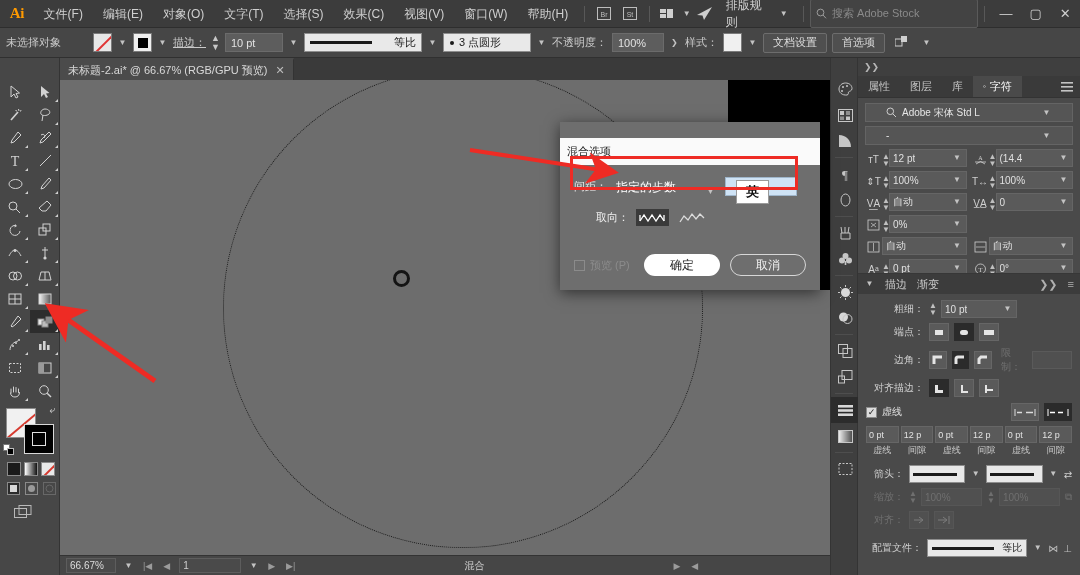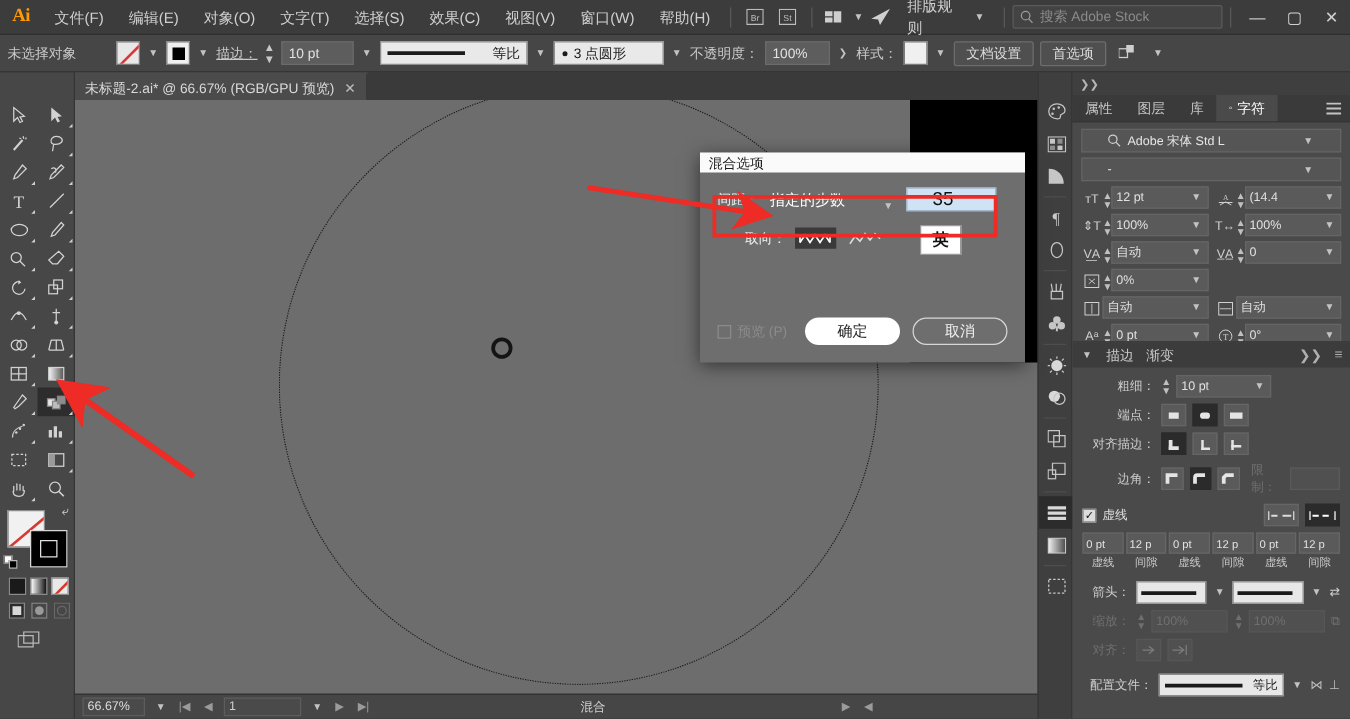--- a/index.html
+++ b/index.html
@@ -42,21 +42,21 @@
     width: 26px; height: 28px; display: flex; align-items: center; justify-content: center;
     color: #bdbdbd;
   }
   .mb-sep { width: 1px; height: 16px; background: #585858; margin: 0 6px; }
   .doc-arrange {
     display: flex; align-items: center; gap: 5px; font-size: 12px;
     padding: 0 8px; color: #cfcfcf;
   }
   .search-box {
     display: flex; align-items: center; gap: 5px;
-    width: 170px; height: 19px;
+    width: 170px; height: 29px;
     border: 1px solid #5a5a5a; border-radius: 2px;
     background: #434343; padding: 0 5px;
     color: #8a8a8a; font-size: 11px;
   }
   .win-btn {
     width: 30px; height: 28px; display: flex; align-items: center; justify-content: center;
     color: #cfcfcf; font-size: 13px;
   }
 
   
@@ -334,22 +334,22 @@
     display: flex; align-items: center; justify-content: center;
     color: #1a1a1a; font-size: 9px; line-height: 1; flex: none;
   }
 
   
   .dialog {
     position: absolute; left: 560px; top: 122px; width: 260px; height: 168px;
     background: #6e6e6e; box-shadow: 0 3px 14px rgba(0,0,0,.55);
   }
   .dlg-title {
-    height: 16px; background: #fafafa; color: #1c1c1c;
-    display: flex; align-items: center; padding: 0 7px; font-size: 11px;
+    height: 27px; background: #fafafa; color: #1c1c1c;
+    display: flex; align-items: center; padding: 0 7px; font-size: 11px; margin-top: 16px;
   }
   .dlg-body { padding: 12px 14px 0 14px; }
   .dlg-row { display: flex; align-items: center; gap: 7px; margin-bottom: 13px; }
   .dlg-lab { color: #efefef; font-size: 11px; white-space: nowrap; }
   .dlg-select {
     width: 104px; height: 19px; background: #6e6e6e; border: none;
     display: flex; align-items: flex-end; justify-content: space-between;
     color: #fff; font-size: 12px; padding: 0 2px;
   }
   .dlg-input {
@@ -1084,61 +1084,61 @@
               </svg>
           </div>
           <div class="btn-ico">
             <svg width="14" height="11" viewBox="0 0 14 11">
                 <rect x="2" y="3" width="10" height="5" fill="#e4e4e4"></rect>
               </svg>
           </div>
         </div>
 
         <div class="sp-row">
+          <span class="sp-lab">边角：</span>
+          <div class="btn-ico">
+            <svg width="14" height="11" viewBox="0 0 14 11">
+                <path d="M3 9 L3 2 L11 2" stroke="#e4e4e4" stroke-width="3" fill="none"></path>
+              </svg>
+          </div>
+          <div class="btn-ico on">
+            <svg width="14" height="11" viewBox="0 0 14 11">
+                <path d="M3 9 L3 4 Q3 2 5 2 L11 2" stroke="#e4e4e4" stroke-width="3" fill="none"></path>
+              </svg>
+          </div>
+          <div class="btn-ico">
+            <svg width="14" height="11" viewBox="0 0 14 11">
+                <path d="M3 9 L3 4 L5 2 L11 2" stroke="#e4e4e4" stroke-width="3" fill="none"></path>
+              </svg>
+          </div>
+          <span class="dim" style="margin-left:4px">限制：</span>
+          <div class="ctl dim" style="flex:0 0 40px;background:#505050;border-color:#5a5a5a">
+            <span class="v"></span>
+          </div>
+        </div>
+
+        <div class="sp-row">
           <span class="sp-lab-w">对齐描边：</span>
           <div class="btn-ico on">
             <svg width="14" height="11" viewBox="0 0 14 11">
                 <rect x="3" y="2" width="3" height="8" fill="#e4e4e4"></rect>
                 <rect x="3" y="7" width="8" height="3" fill="#e4e4e4"></rect>
               </svg>
           </div>
           <div class="btn-ico">
             <svg width="14" height="11" viewBox="0 0 14 11">
                 <rect x="4" y="2" width="2" height="8" fill="#e4e4e4"></rect>
                 <rect x="4" y="8" width="7" height="2" fill="#e4e4e4"></rect>
               </svg>
           </div>
           <div class="btn-ico">
             <svg width="14" height="11" viewBox="0 0 14 11">
                 <rect x="3" y="2" width="2" height="8" fill="#e4e4e4"></rect>
                 <rect x="3" y="6" width="8" height="2" fill="#e4e4e4"></rect>
               </svg>
-          </div>
-        </div>
-
-        <div class="sp-row">
-          <span class="sp-lab">边角：</span>
-          <div class="btn-ico">
-            <svg width="14" height="11" viewBox="0 0 14 11">
-                <path d="M3 9 L3 2 L11 2" stroke="#e4e4e4" stroke-width="3" fill="none"></path>
-              </svg>
-          </div>
-          <div class="btn-ico on">
-            <svg width="14" height="11" viewBox="0 0 14 11">
-                <path d="M3 9 L3 4 Q3 2 5 2 L11 2" stroke="#e4e4e4" stroke-width="3" fill="none"></path>
-              </svg>
-          </div>
-          <div class="btn-ico">
-            <svg width="14" height="11" viewBox="0 0 14 11">
-                <path d="M3 9 L3 4 L5 2 L11 2" stroke="#e4e4e4" stroke-width="3" fill="none"></path>
-              </svg>
-          </div>
-          <span class="dim" style="margin-left:4px">限制：</span>
-          <div class="ctl dim" style="flex:0 0 40px;background:#505050;border-color:#5a5a5a">
-            <span class="v"></span>
           </div>
         </div>
 
         <div class="sp-row" style="margin-top:6px">
           <span class="chk">✓</span>
           <span style="color:#e0e0e0">虚线</span>
           <div class="btn-ico" style="margin-left:auto;width:28px">
             <svg width="22" height="9" viewBox="0 0 22 9">
                 <path d="M1 1 L1 8 M21 1 L21 8" stroke="#dcdcdc"></path>
                 <path d="M3 4.5 L8 4.5 M12 4.5 L19 4.5" stroke="#dcdcdc" stroke-width="1.6"></path>

